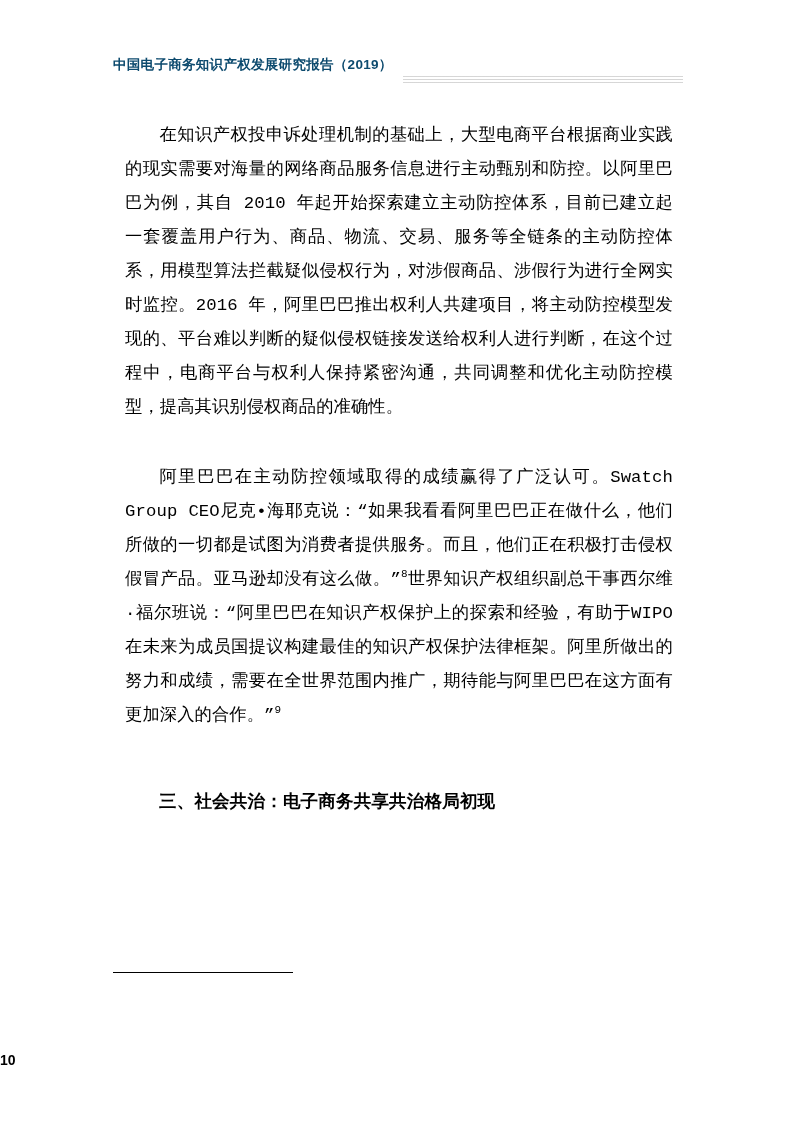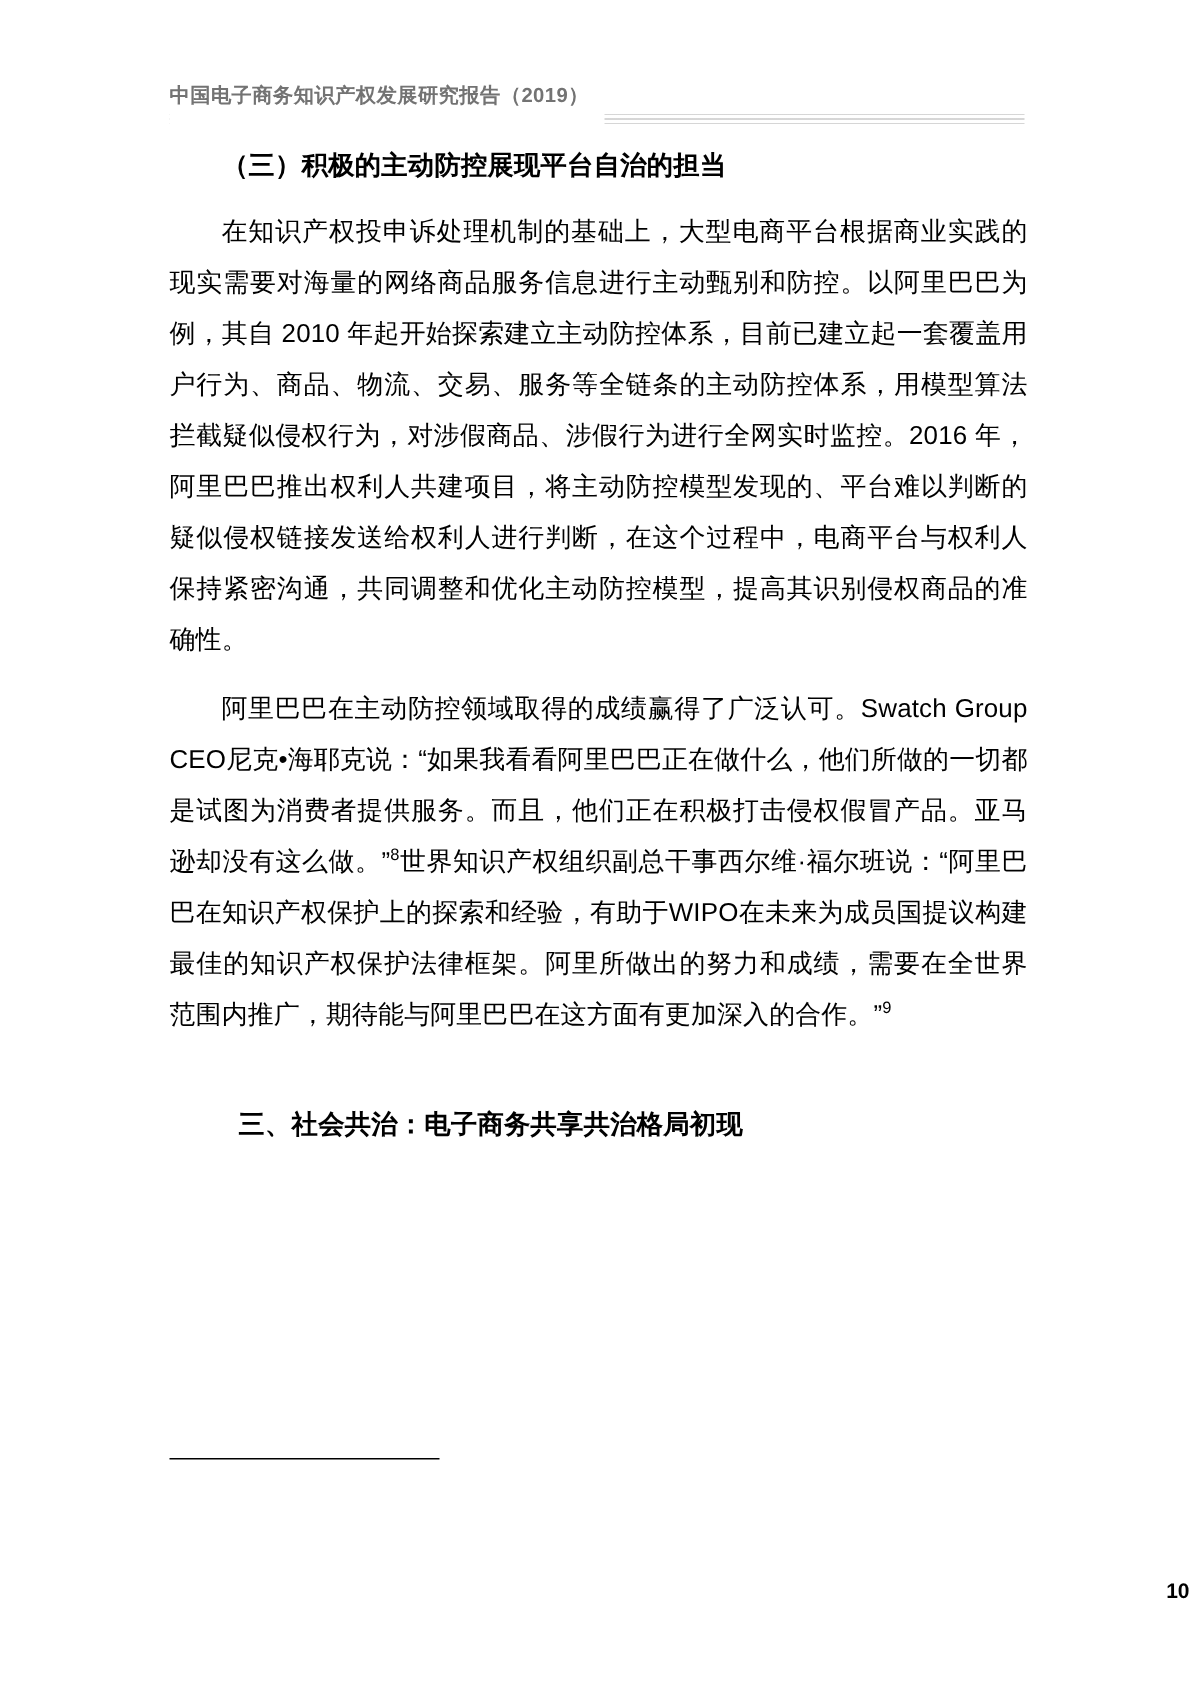--- a/index.html
+++ b/index.html
@@ -30,21 +30,21 @@
     left: 113px;
     top: 55px;
     width: 570px;
     height: 26px;
   }
   .header-title {
     font-family: "Liberation Sans", "DejaVu Sans", sans-serif;
     font-weight: bold;
     font-size: 13.5px;
     letter-spacing: 0.3px;
-    color: #737373;
+    color: #0c4a6e;
     white-space: nowrap;
     display: inline-block;
     line-height: 18px;
   }
   .header-rule {
     position: absolute;
     left: 113px;
     top: 76px;
     width: 570px;
     height: 7px;
@@ -88,24 +88,24 @@
     font-size: 17.5px;
     font-weight: bold;
     margin: 11px;
     padding: 0;
     line-height: 30px;
     text-indent: 35px;
     letter-spacing: 0.2px;
   }
 
   p.body-par {
-    font-family: Liberation Sans, sans-serif;
+    font-family: Liberation Mono, monospace;
     font-size: 17.3px;
     line-height: 34px;
-    margin: 0;
+    margin: 12px;
     text-align: justify;
     text-justify: inter-ideograph;
     text-indent: 2em;
     letter-spacing: 0.1px;
   }
 
   .gap-sm { height: 12px; }
   .gap-lg { height: 30px; }
 
   sup.fn {
@@ -139,41 +139,40 @@
     vertical-align: super;
     line-height: 0;
   }
 
   
   .page-number {
     position: absolute;
     left: 0;
     top: 1052px;
     width: 793px;
-    text-align: right;
+    text-align: left;
     font-family: "Liberation Sans", "DejaVu Sans", sans-serif;
     font-weight: bold;
     font-size: 14px;
   }
 </style>
 </head>
 <body>
 
 <div class="page">
 
   <div class="header-rule"></div>
   <div class="header-rule-cover"></div>
 
   <div class="header">
     <span class="header-title">中国电子商务知识产权发展研究报告（2019）</span>
   </div>
 
   <div class="content">
 
-    <h2 class="section-title">（三）积极的主动防控展现平台自治的担当</h2>
 
     <div class="gap-sm"></div>
 
     <p class="body-par">在知识产权投申诉处理机制的基础上，大型电商平台根据商业实践的现实需要对海量的网络商品服务信息进行主动甄别和防控。以阿里巴巴为例，其自 2010 年起开始探索建立主动防控体系，目前已建立起一套覆盖用户行为、商品、物流、交易、服务等全链条的主动防控体系，用模型算法拦截疑似侵权行为，对涉假商品、涉假行为进行全网实时监控。2016 年，阿里巴巴推出权利人共建项目，将主动防控模型发现的、平台难以判断的疑似侵权链接发送给权利人进行判断，在这个过程中，电商平台与权利人保持紧密沟通，共同调整和优化主动防控模型，提高其识别侵权商品的准确性。</p>
 
     <div class="gap-sm"></div>
 
     <p class="body-par"><span>阿里巴巴在主动防控领域取得的成绩赢得了广泛认可。Swatch Group CEO尼克•海耶克说：“如果我看看阿里巴巴正在做什么，他们所做的一切都是试图为消费者提供服务。而且，他们正在积极打击侵权假冒产品。亚马逊却没有这么做。”</span><sup class="fn">8</sup><span>世界知识产权组织副总干事西尔维·福尔班说：“阿里巴巴在知识产权保护上的探索和经验，有助于WIPO在未来为成员国提议构建最佳的知识产权保护法律框架。阿里所做出的努力和成绩，需要在全世界范围内推广，期待能与阿里巴巴在这方面有更加深入的合作。”</span><sup class="fn">9</sup></p>
 
     <div class="gap-lg"></div>

